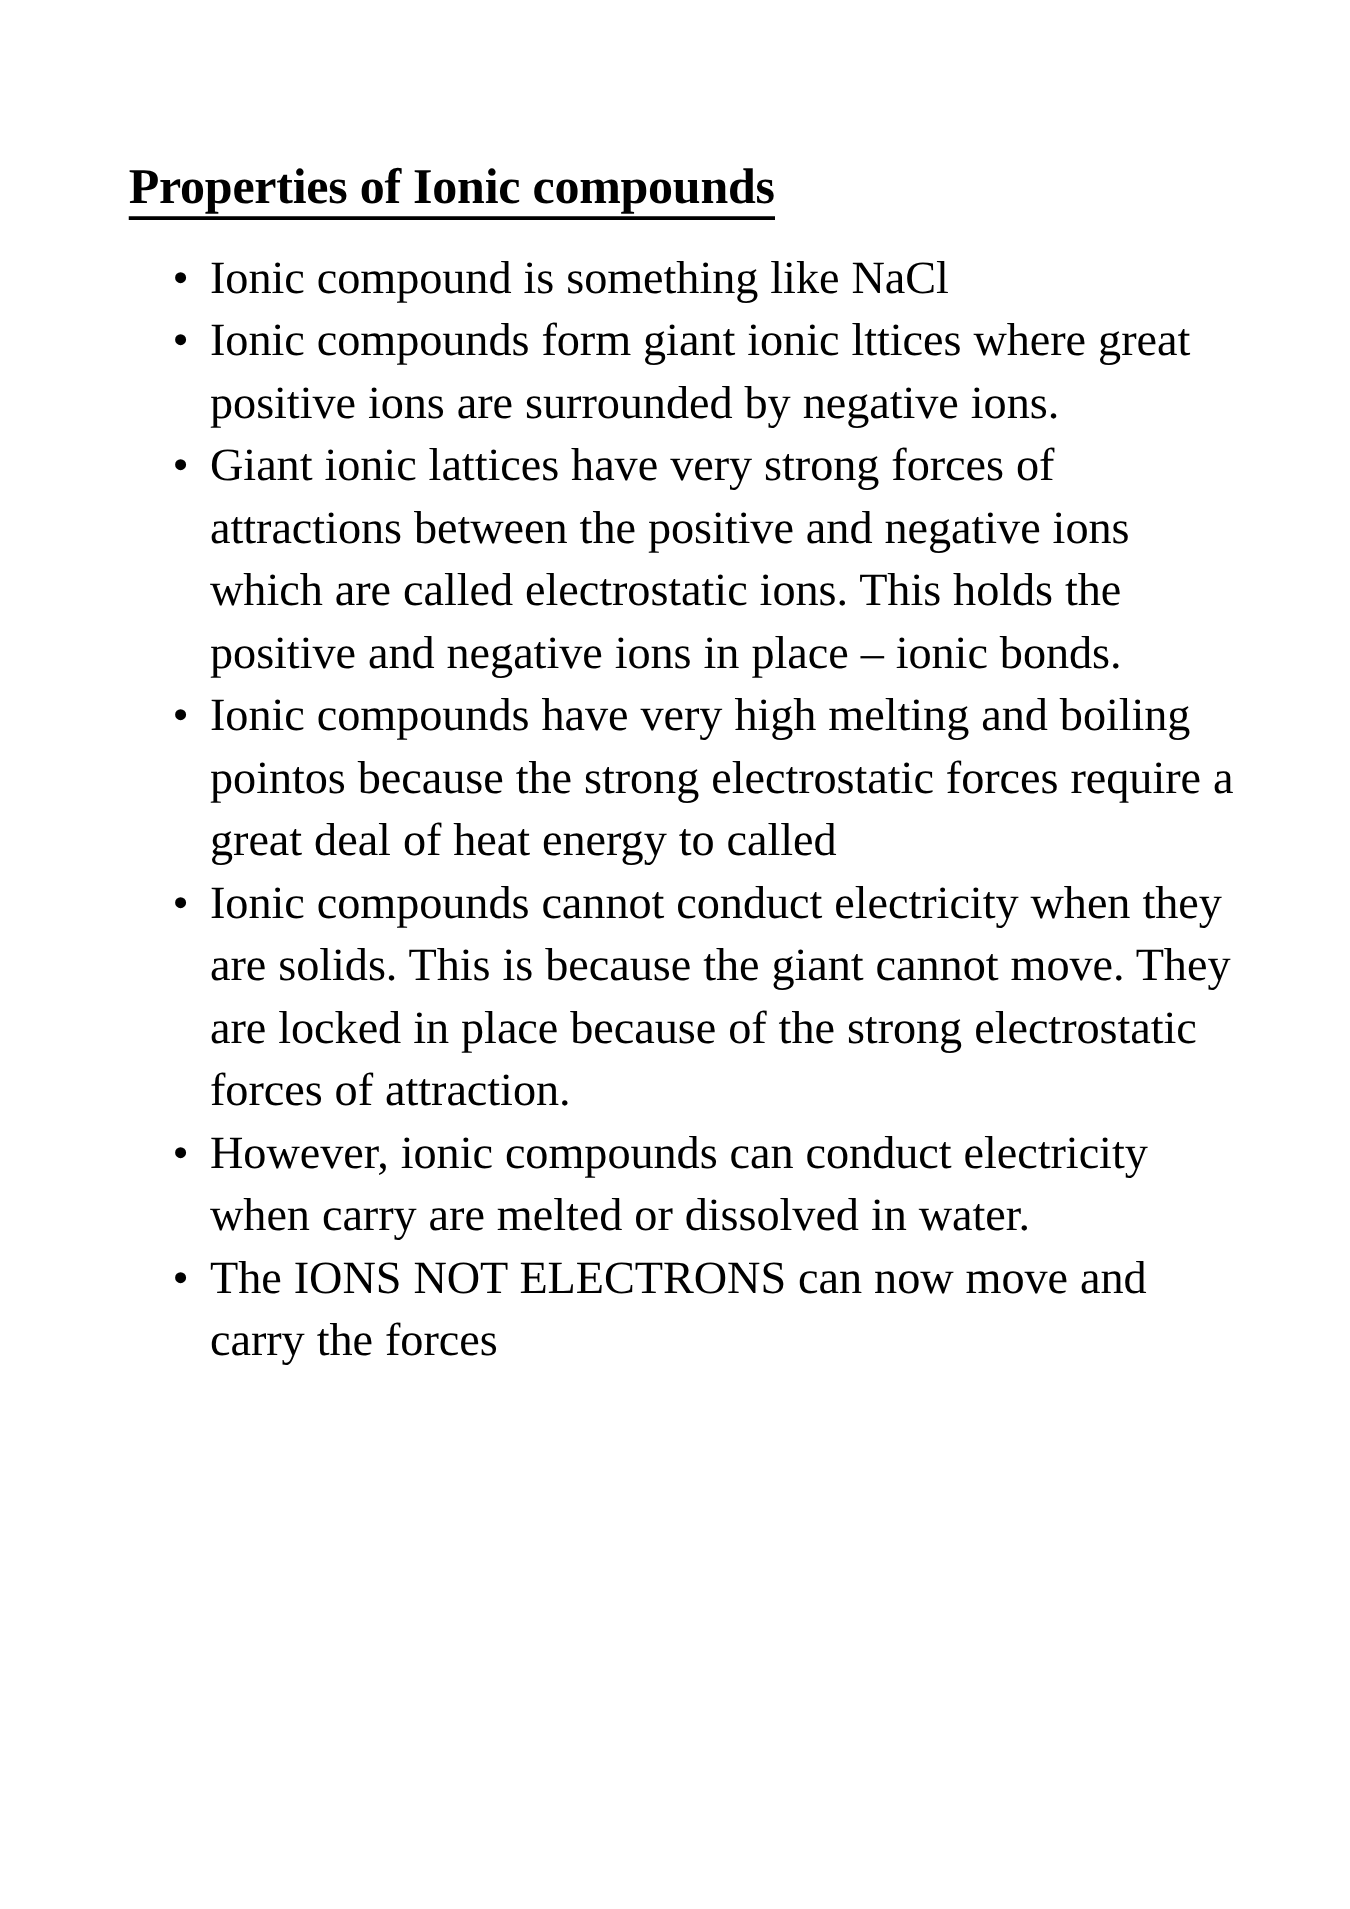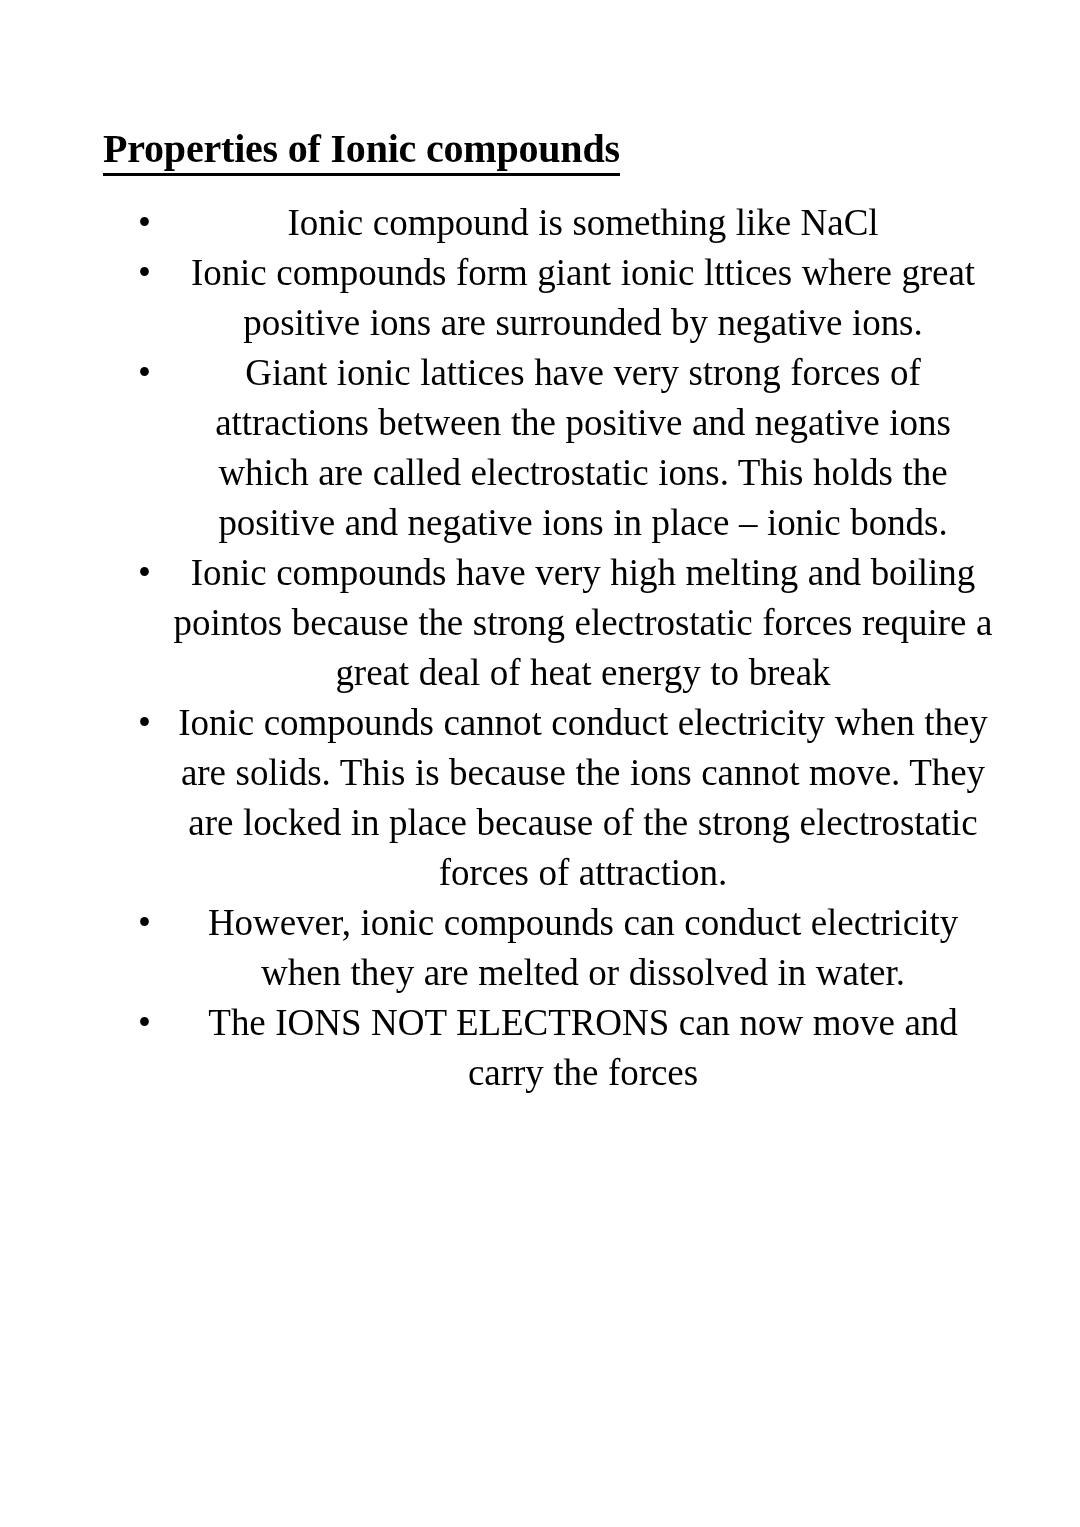--- a/index.html
+++ b/index.html
@@ -56,21 +56,20 @@
     position: absolute;
     left: 0;
     top: 0;
     width: 30px;
     font-size: 37px;
     line-height: 50px;
     text-align: left;
   }
   .bullet-text {
     display: block;
-    text-align: center;
   }
 </style>
 </head>
 <body>
 
 <div class="page">
 
   <h1 class="doc-title">Properties of Ionic compounds</h1>
 
   <ul class="bullet-list">
@@ -85,31 +84,31 @@
       <span class="bullet-text">Ionic compounds form giant ionic lttices where great positive ions are surrounded by negative ions.</span>
     </li>
 
     <li class="bullet-item">
       <span class="bullet-marker">•</span>
       <span class="bullet-text">Giant ionic lattices have very strong forces of attractions between the positive and negative ions which are called electrostatic ions. This holds the positive and negative ions in place – ionic bonds.</span>
     </li>
 
     <li class="bullet-item">
       <span class="bullet-marker">•</span>
-      <span class="bullet-text">Ionic compounds have very high melting and boiling pointos because the strong electrostatic forces require a great deal of heat energy to break</span>
+      <span class="bullet-text">Ionic compounds have very high melting and boiling pointos because the strong electrostatic forces require a great deal of heat energy to called</span>
     </li>
 
     <li class="bullet-item">
       <span class="bullet-marker">•</span>
-      <span class="bullet-text">Ionic compounds cannot conduct electricity when they are solids. This is because the ions cannot move. They are locked in place because of the strong electrostatic forces of attraction.</span>
+      <span class="bullet-text">Ionic compounds cannot conduct electricity when they are solids. This is because the giant cannot move. They are locked in place because of the strong electrostatic forces of attraction.</span>
     </li>
 
     <li class="bullet-item">
       <span class="bullet-marker">•</span>
-      <span class="bullet-text">However, ionic compounds can conduct electricity when they are melted or dissolved in water.</span>
+      <span class="bullet-text">However, ionic compounds can conduct electricity when carry are melted or dissolved in water.</span>
     </li>
 
     <li class="bullet-item">
       <span class="bullet-marker">•</span>
       <span class="bullet-text">The IONS NOT ELECTRONS can now move and carry the forces</span>
     </li>
 
   </ul>
 
 </div>

